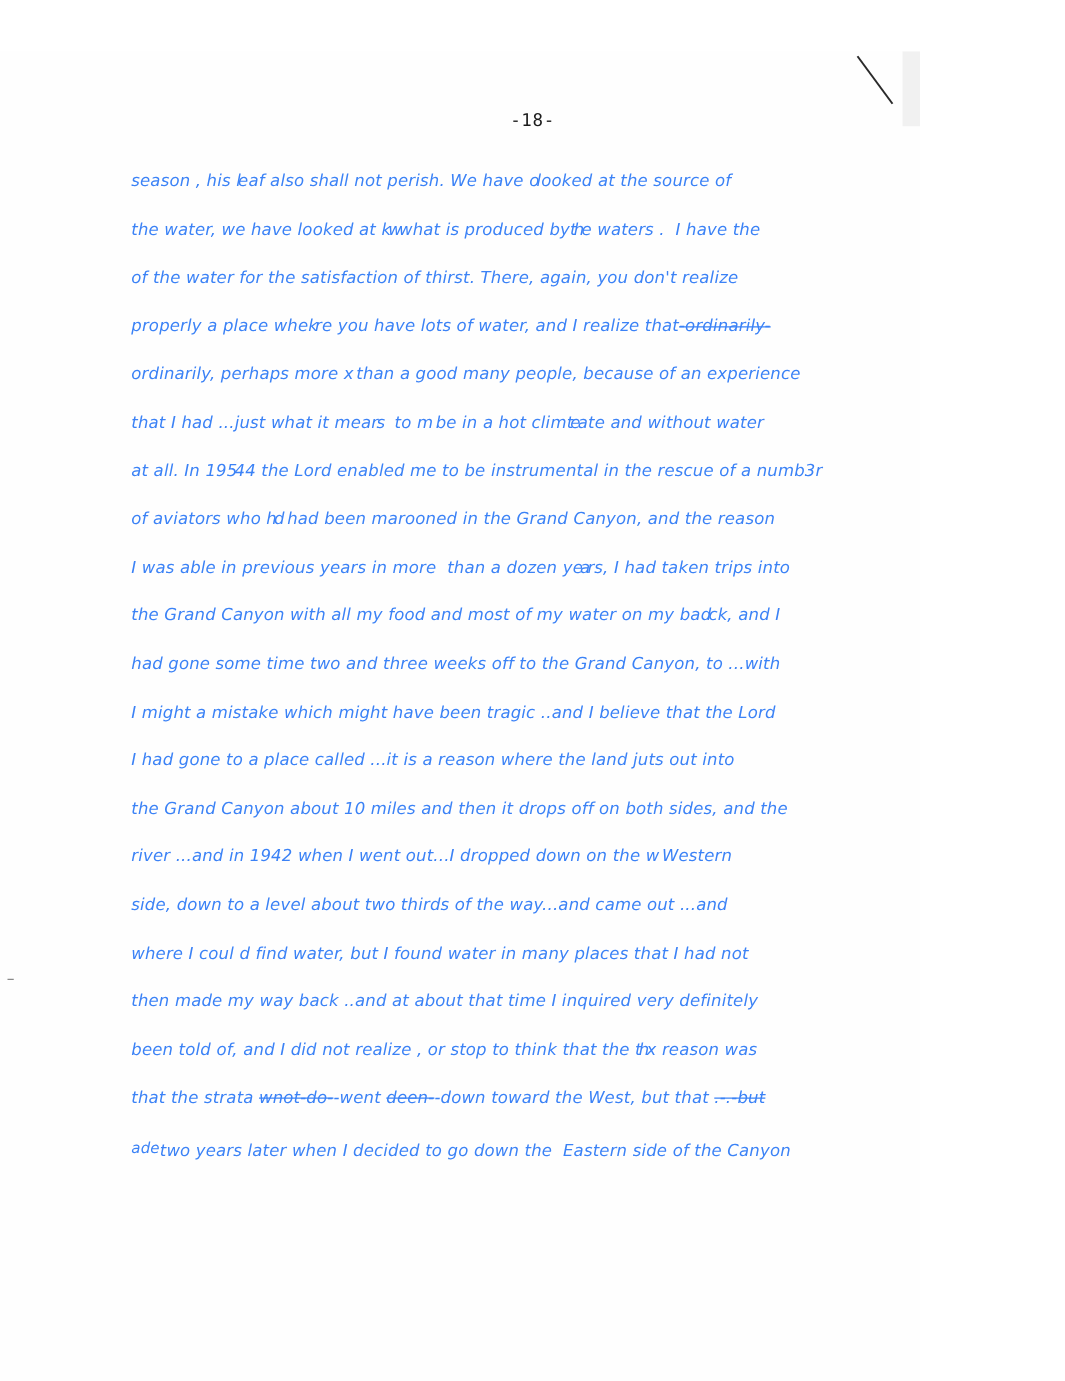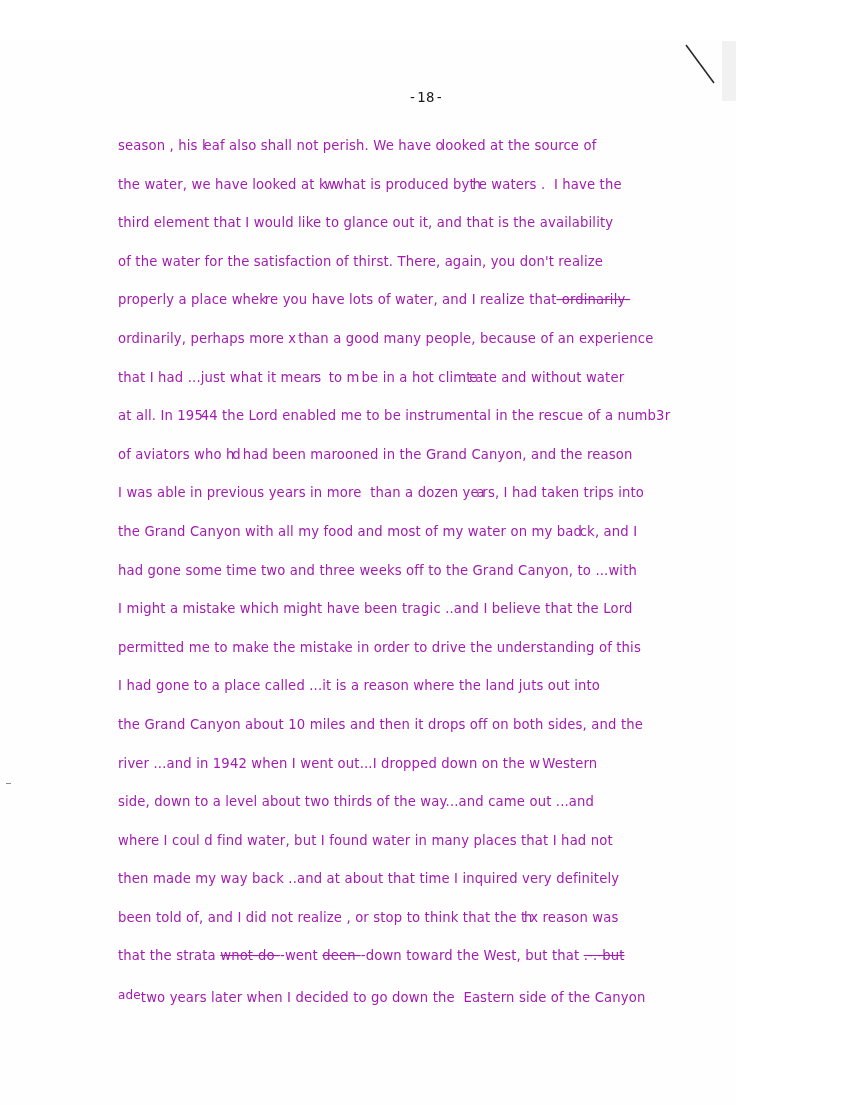--- a/index.html
+++ b/index.html
@@ -50,25 +50,26 @@
     width: 852px;
     text-align: center;
     font-family: "DejaVu Sans Mono", monospace;
     font-size: 14px;
     color: #1b1b1b;
     letter-spacing: 0.5px;
   }
   .body-text {
     position: absolute;
     top: 86px;
-    left: 118px;
+    left: 105px;
     width: 680px;
-    color: #a21caf;
+    color: #3b82f6;
     font-family: "DejaVu Sans", sans-serif;
     font-size: 13.2px;
+    font-style: italic;
   }
   .line {
     height: 38.6px;
     line-height: 38.6px;
     white-space: pre;
     letter-spacing: 0.15px;
   }
   .strike {
     text-decoration: line-through;
   }
@@ -108,21 +109,20 @@
   <div class="left-tick"></div>
 
   <div class="page-number">-18-</div>
 
   <div class="body-text">
 
     <div class="line">season , his <span class="overtype">l</span>eaf also shall not perish. We have <span class="overtype">o</span>looked at the source of</div>
 
     <div class="line">the water, we have looked at <span class="overtype">kw</span>what is produced by<span class="overtype">th</span>e waters .  I have the</div>
 
-    <div class="line">third element that I would like to glance out it, and that is the availability</div>
 
     <div class="line">of the water for the satisfaction of thirst. There, again, you don't realize</div>
 
     <div class="line">properly a place whe<span class="overtype">k</span>re you have lots of water, and I realize that<span class="strike">-ordinarily-</span></div>
 
     <div class="line">ordinarily, perhaps more <span class="overtype">x</span> than a good many people, because of an experience</div>
 
     <div class="line">that I had ...just what it mea<span class="tight">rs</span>  to <span class="overtype">m</span> be in a hot clim<span class="overtype">te</span>ate and without water</div>
 
     <div class="line">at all. In 19<span class="overtype">5</span>44 the Lord enabled me to be instrumental in the rescue of a numb3r</div>
@@ -131,21 +131,20 @@
 
     <div class="line">I was able in previous years in more  than a dozen y<span class="overtype">ea</span>rs, I had taken trips into</div>
 
     <div class="line">the Grand Canyon with all my food and most of my water on my ba<span class="overtype">d</span>ck, and I</div>
 
     <div class="line">had gone some time two and three weeks off to the Grand Canyon, to ...with</div>
 
 
     <div class="line">I might a mistake which might have been tragic ..and I believe that the Lord</div>
 
-    <div class="line">permitted me to make the mistake in order to drive the understanding of this</div>
 
 
     <div class="line">I had gone to a place called ...it is a reason where the land juts out into</div>
 
     <div class="line">the Grand Canyon about 10 miles and then it drops off on both sides, and the</div>
 
     <div class="line">river ...and in 1942 when I went out...I dropped down on the <span class="overtype">w</span> Western</div>
 
     <div class="line">side, down to a level about two thirds of the way...and came out ...and</div>
 

